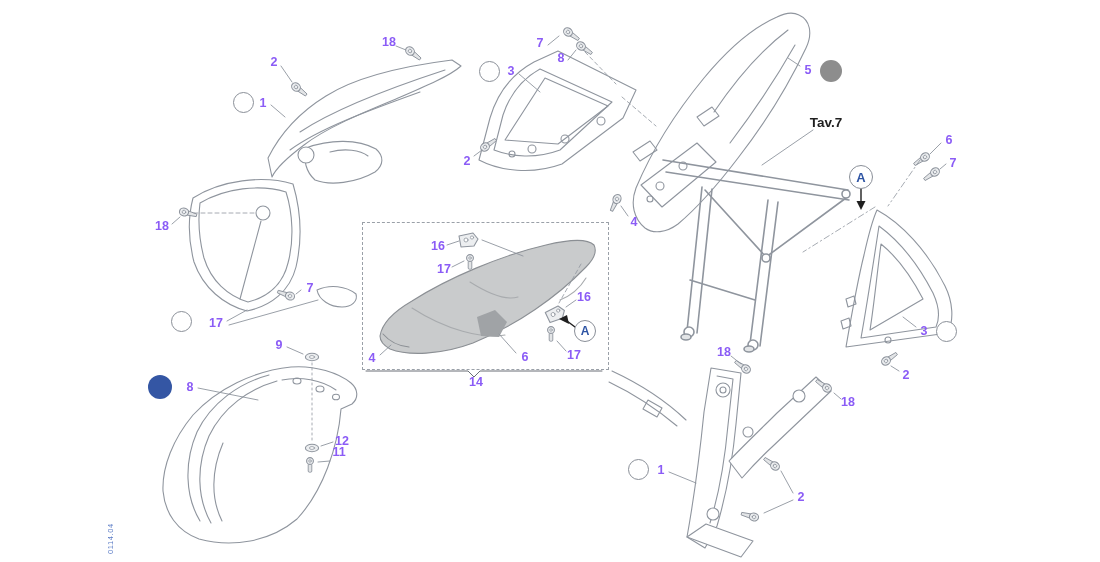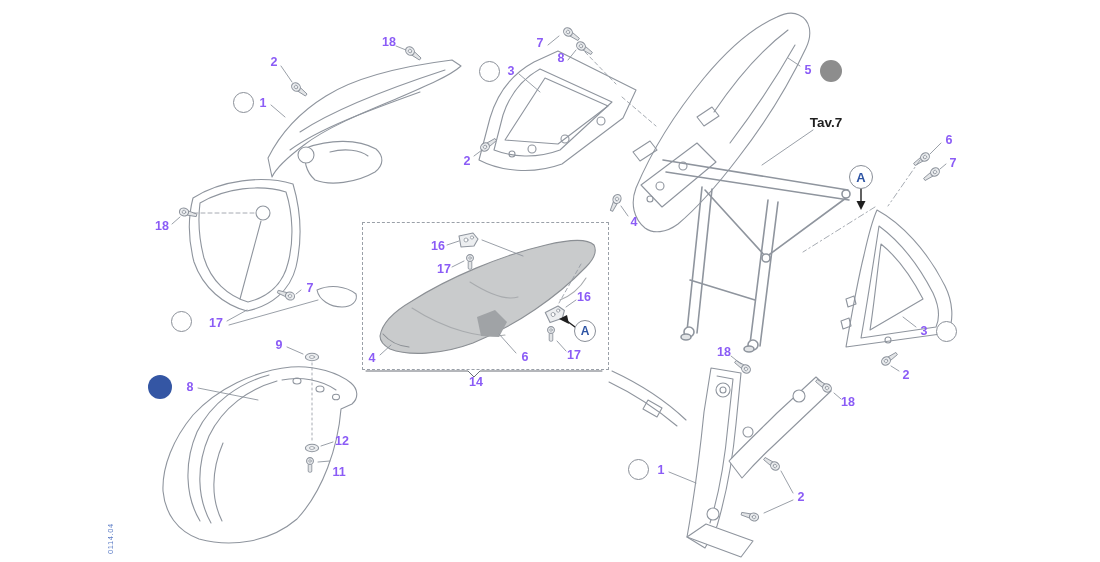--- a/index.html
+++ b/index.html
@@ -287,21 +287,21 @@
   <span class="label" style="left:438px;top:246px">16</span>
   <span class="label" style="left:444px;top:269px">17</span>
   <span class="label" style="left:584px;top:297px">16</span>
   <span class="label" style="left:574px;top:355px">17</span>
   <span class="label" style="left:372px;top:358px">4</span>
   <span class="label" style="left:525px;top:357px">6</span>
   <span class="label" style="left:476px;top:382px">14</span>
 
   <span class="label" style="left:190px;top:387px">8</span>
   <span class="label" style="left:342px;top:441px">12</span>
-  <span class="label" style="left:339px;top:472px">11</span>
+  <span class="label" style="left:339px;top:452px">11</span>
 
   <span class="label" style="left:724px;top:352px">18</span>
   <span class="label" style="left:848px;top:402px">18</span>
   <span class="label" style="left:661px;top:470px">1</span>
   <span class="label" style="left:801px;top:497px">2</span>
 
   <div class="vcode">0114.04</div>
 </div>
 
 </body></html>

